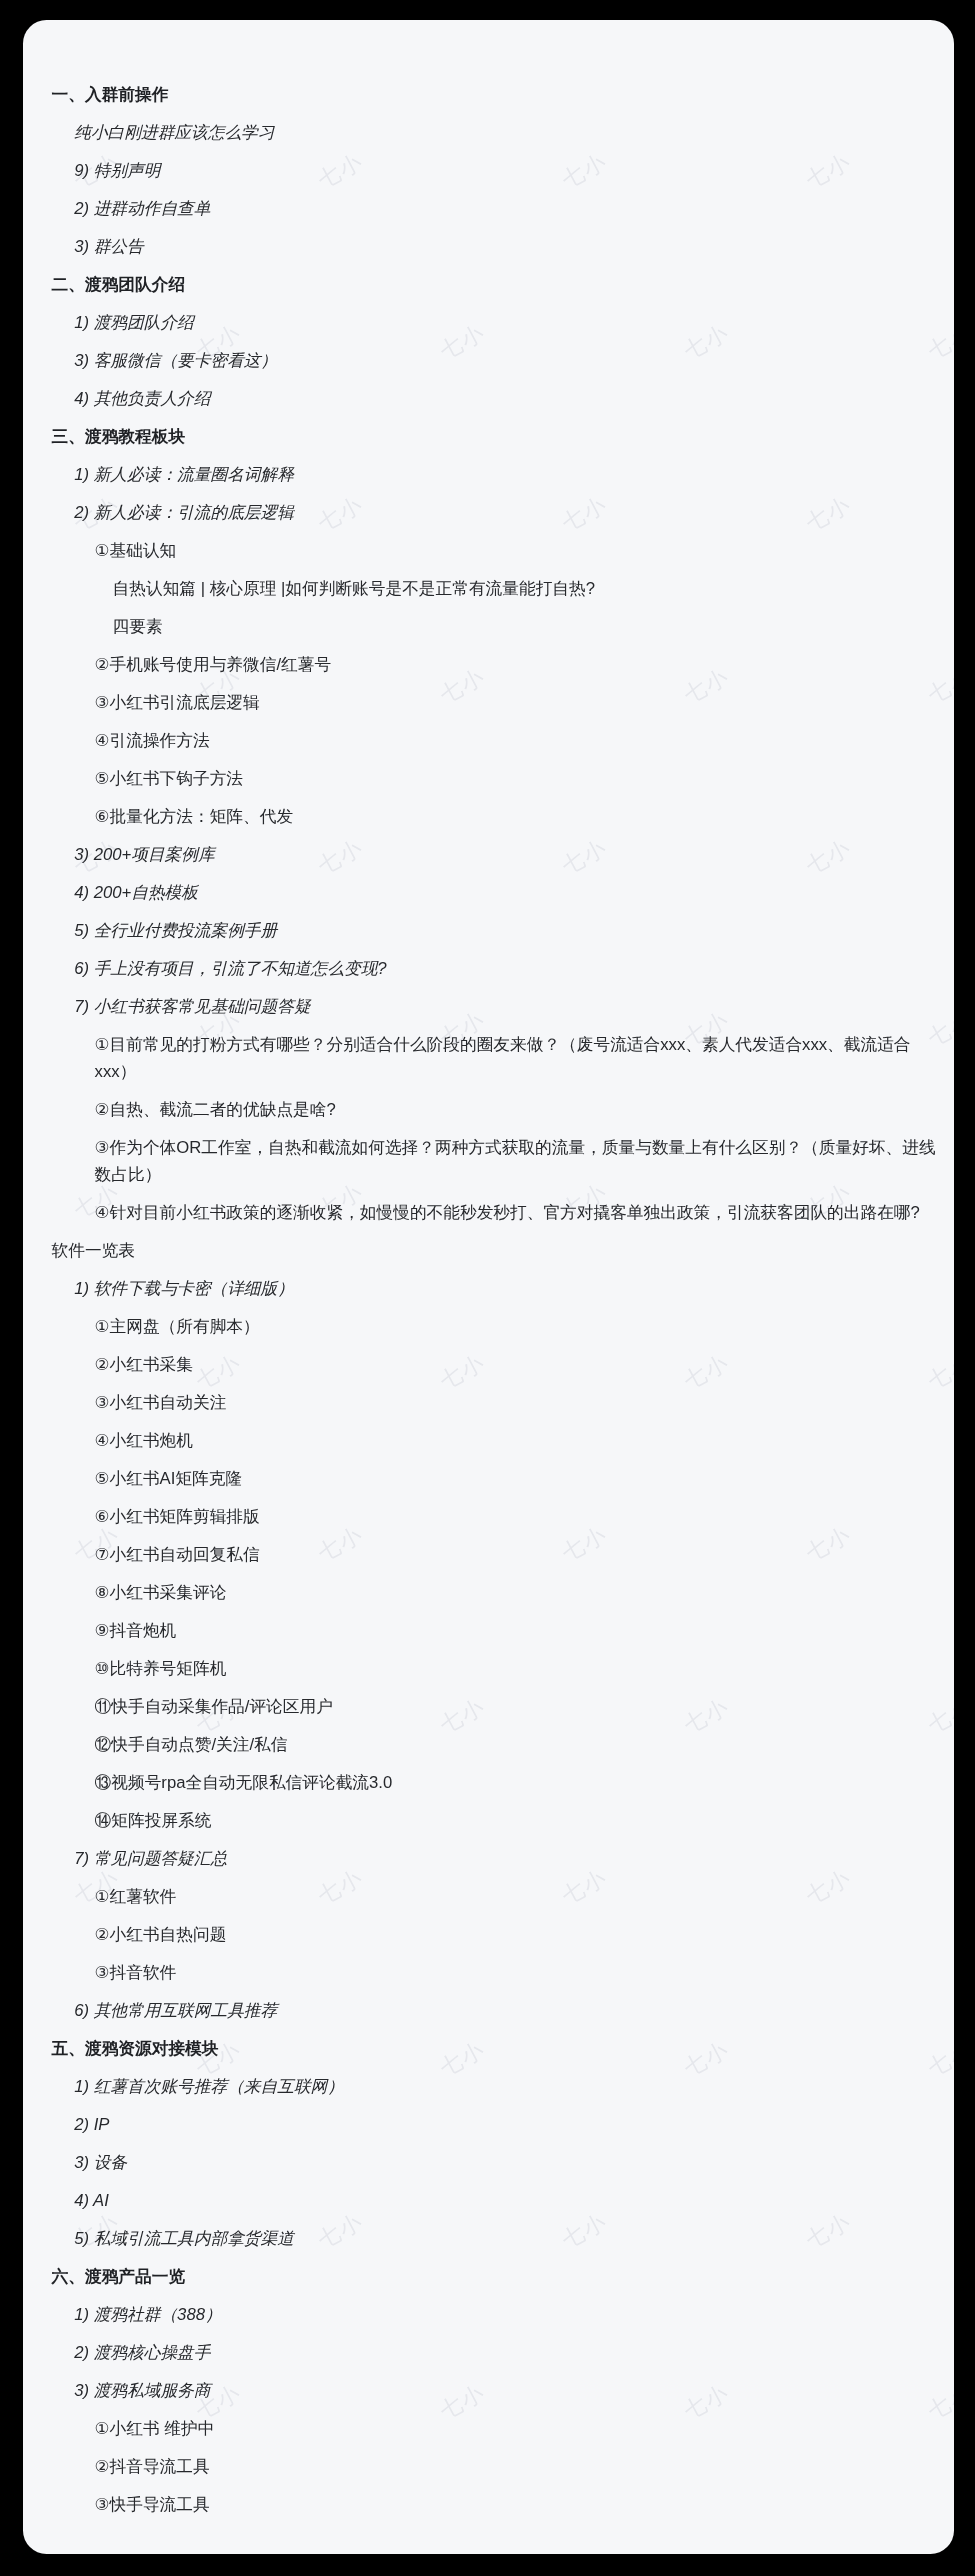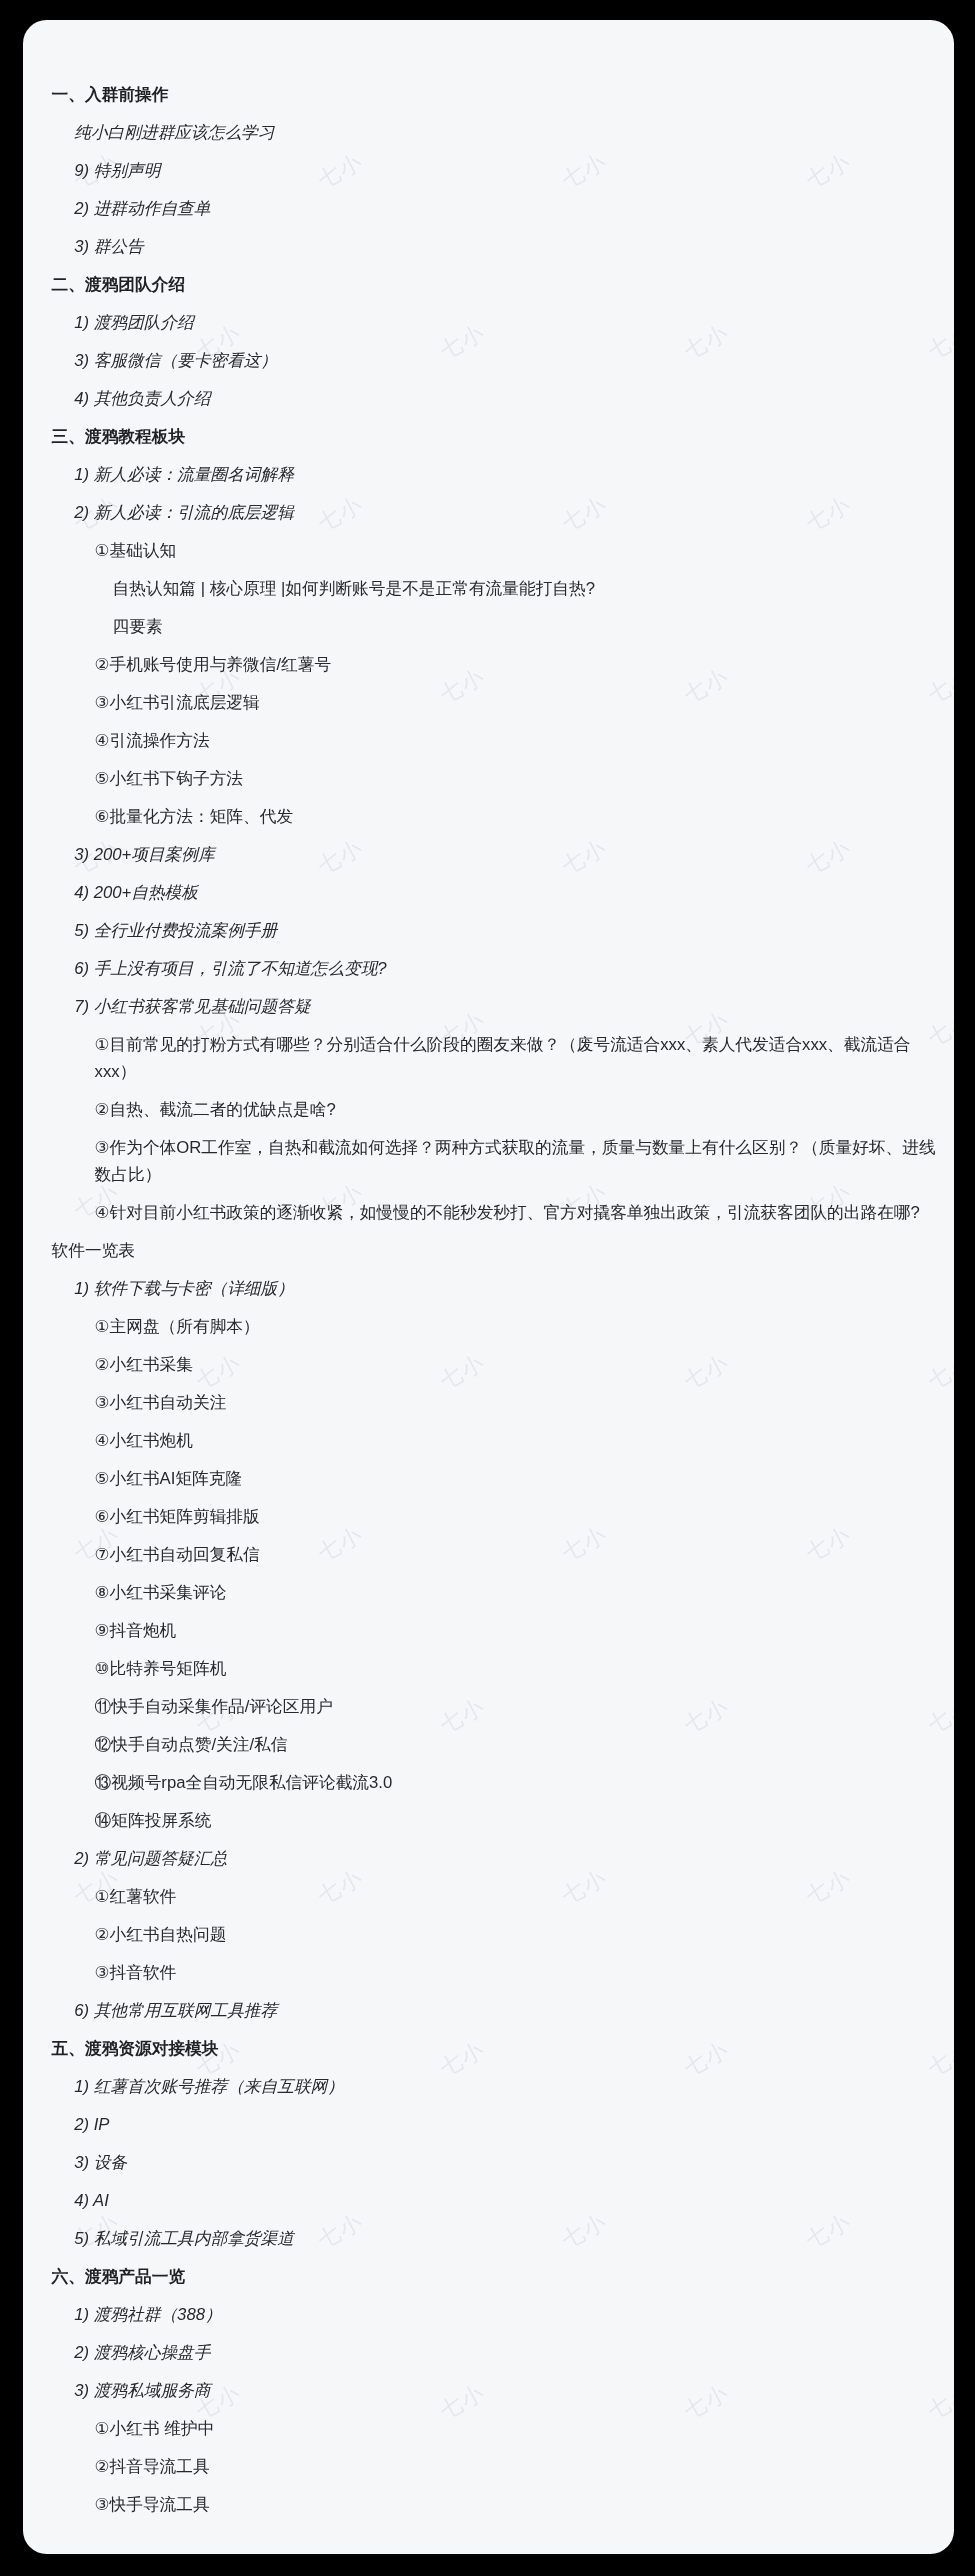--- a/index.html
+++ b/index.html
@@ -144,21 +144,21 @@
       <div class="line lvl2">⑤小红书AI矩阵克隆</div>
       <div class="line lvl2">⑥小红书矩阵剪辑排版</div>
       <div class="line lvl2">⑦小红书自动回复私信</div>
       <div class="line lvl2">⑧小红书采集评论</div>
       <div class="line lvl2">⑨抖音炮机</div>
       <div class="line lvl2">⑩比特养号矩阵机</div>
       <div class="line lvl2">⑪快手自动采集作品/评论区用户</div>
       <div class="line lvl2">⑫快手自动点赞/关注/私信</div>
       <div class="line lvl2">⑬视频号rpa全自动无限私信评论截流3.0</div>
       <div class="line lvl2">⑭矩阵投屏系统</div>
-      <div class="line lvl1">2) 常见问题答疑汇总</div>
+      <div class="line lvl1">7) 常见问题答疑汇总</div>
       <div class="line lvl2">①红薯软件</div>
       <div class="line lvl2">②小红书自热问题</div>
       <div class="line lvl2">③抖音软件</div>
       <div class="line lvl1">6) 其他常用互联网工具推荐</div>
       <div class="line lvl0 bold">五、渡鸦资源对接模块</div>
       <div class="line lvl1">1) 红薯首次账号推荐（来自互联网）</div>
       <div class="line lvl1">2) IP</div>
       <div class="line lvl1">3) 设备</div>
       <div class="line lvl1">4) AI</div>
       <div class="line lvl1">5) 私域引流工具内部拿货渠道</div>

